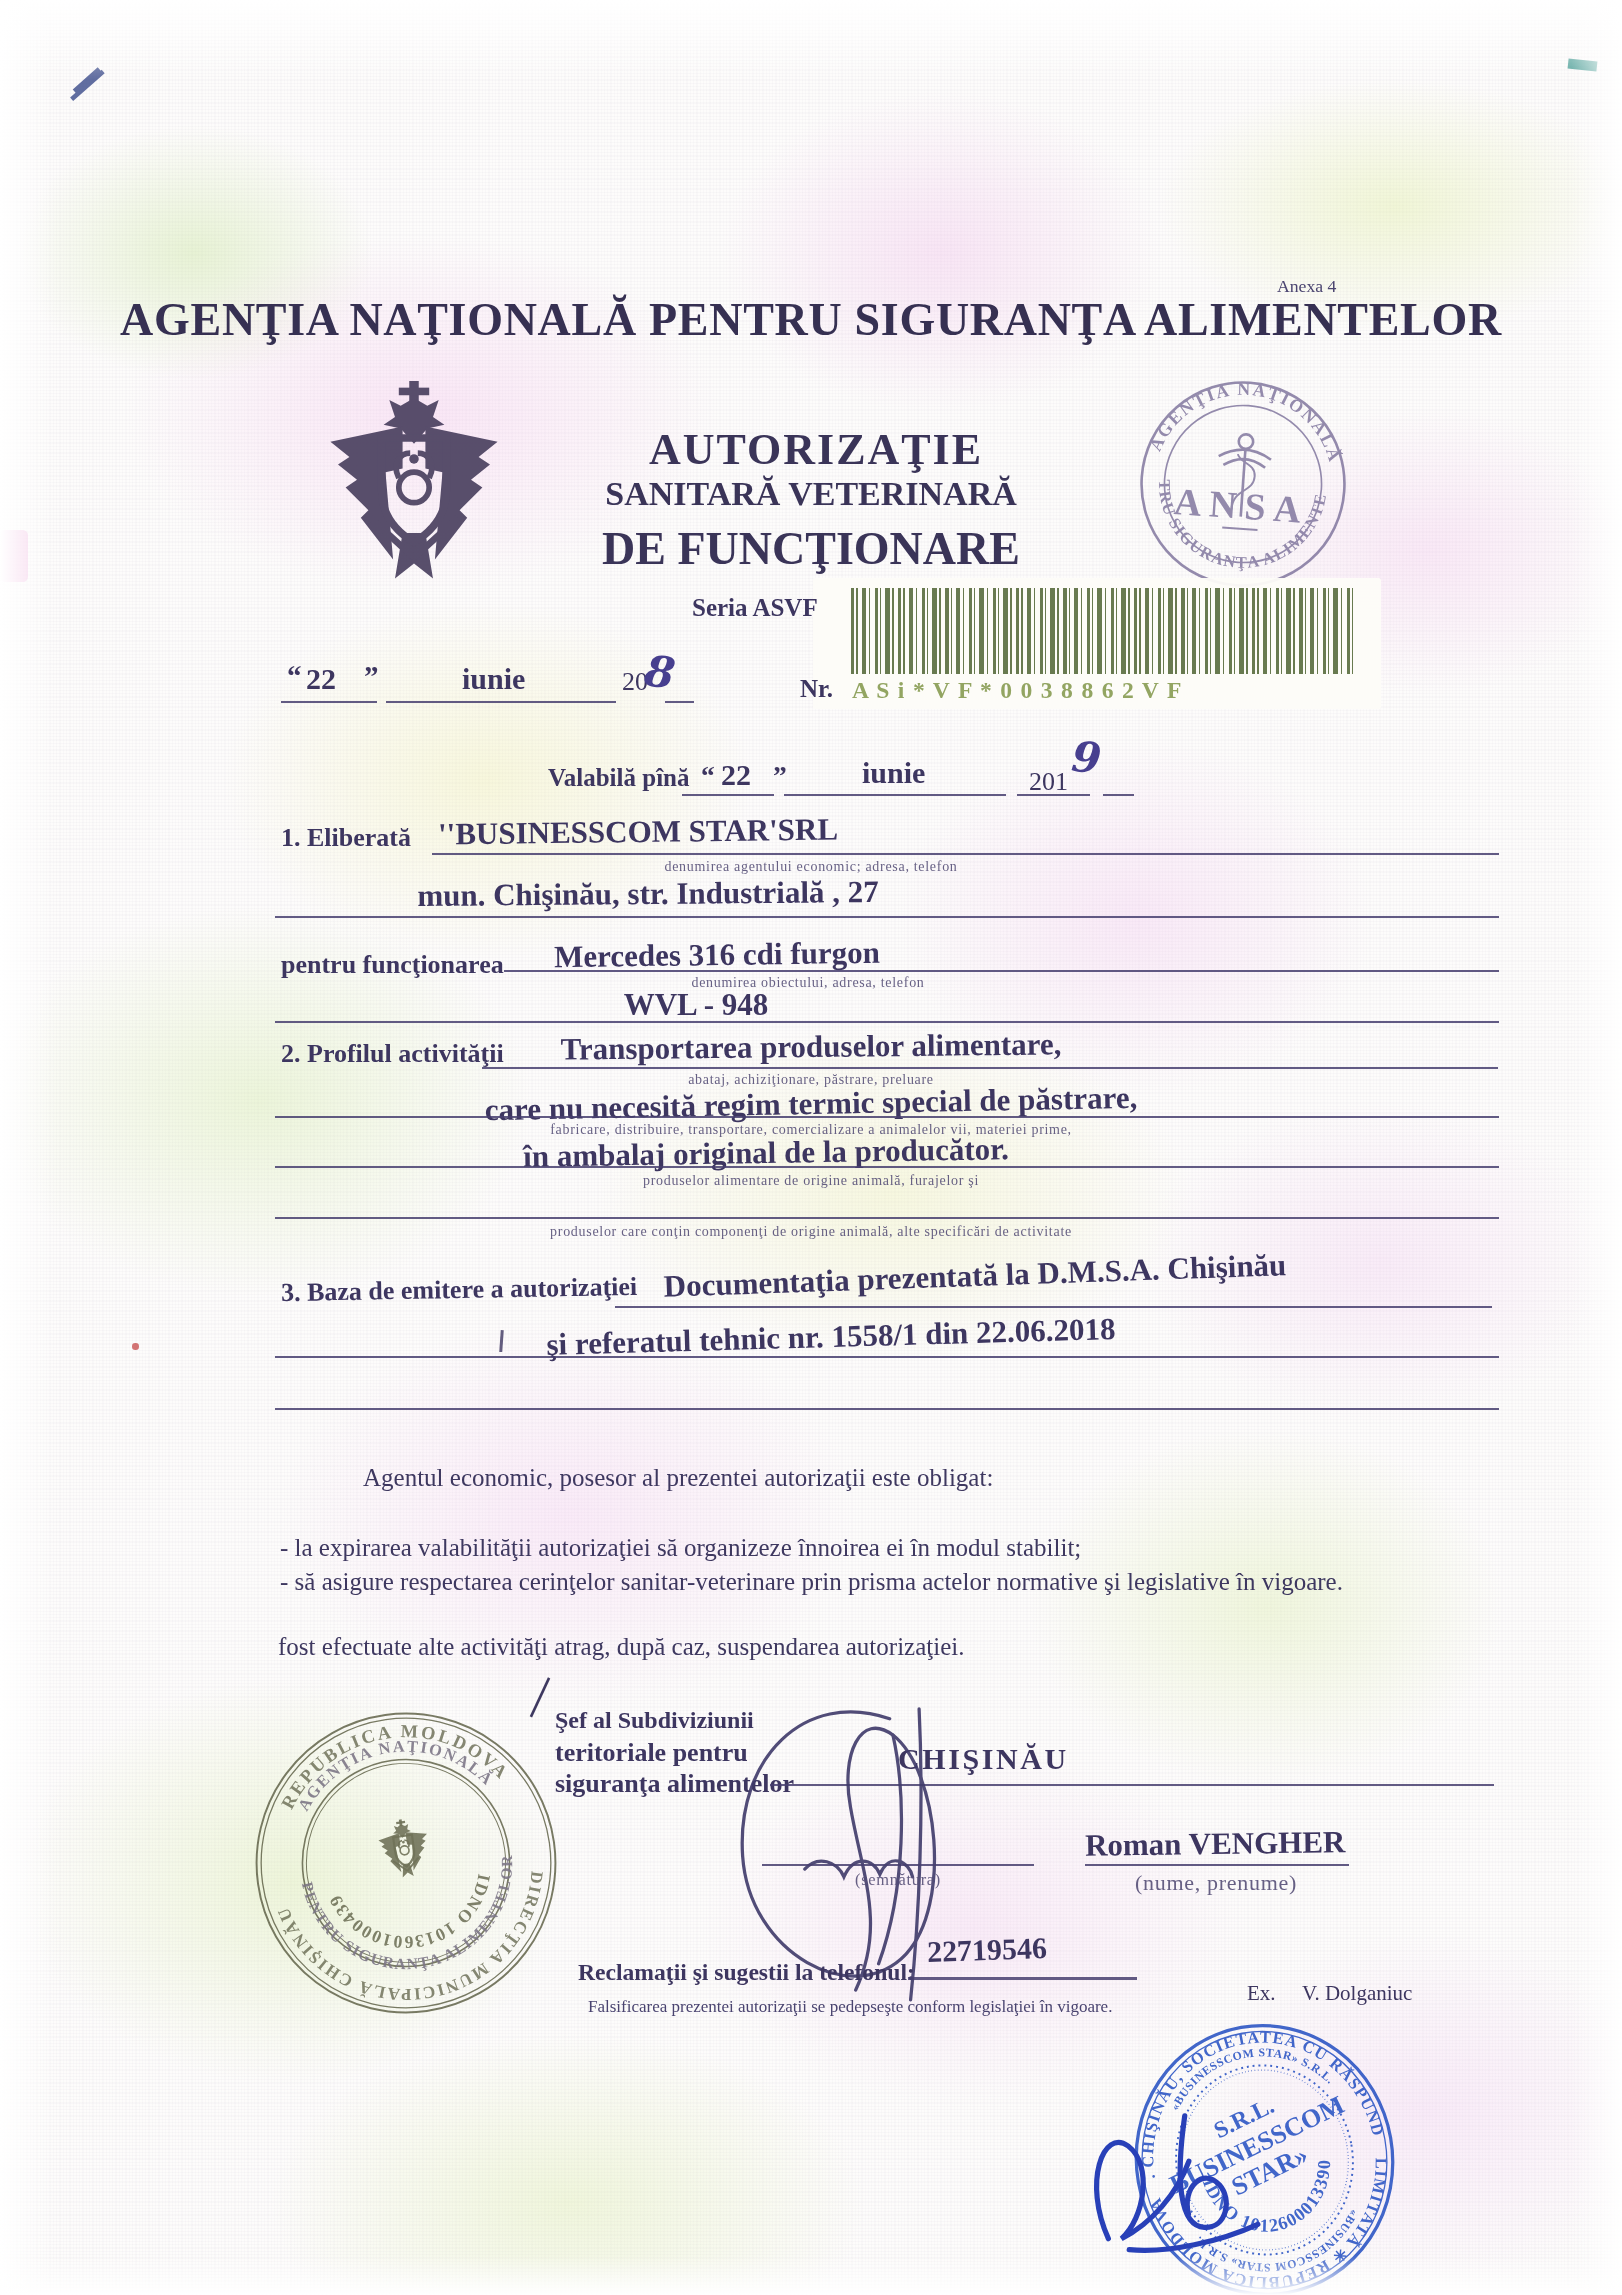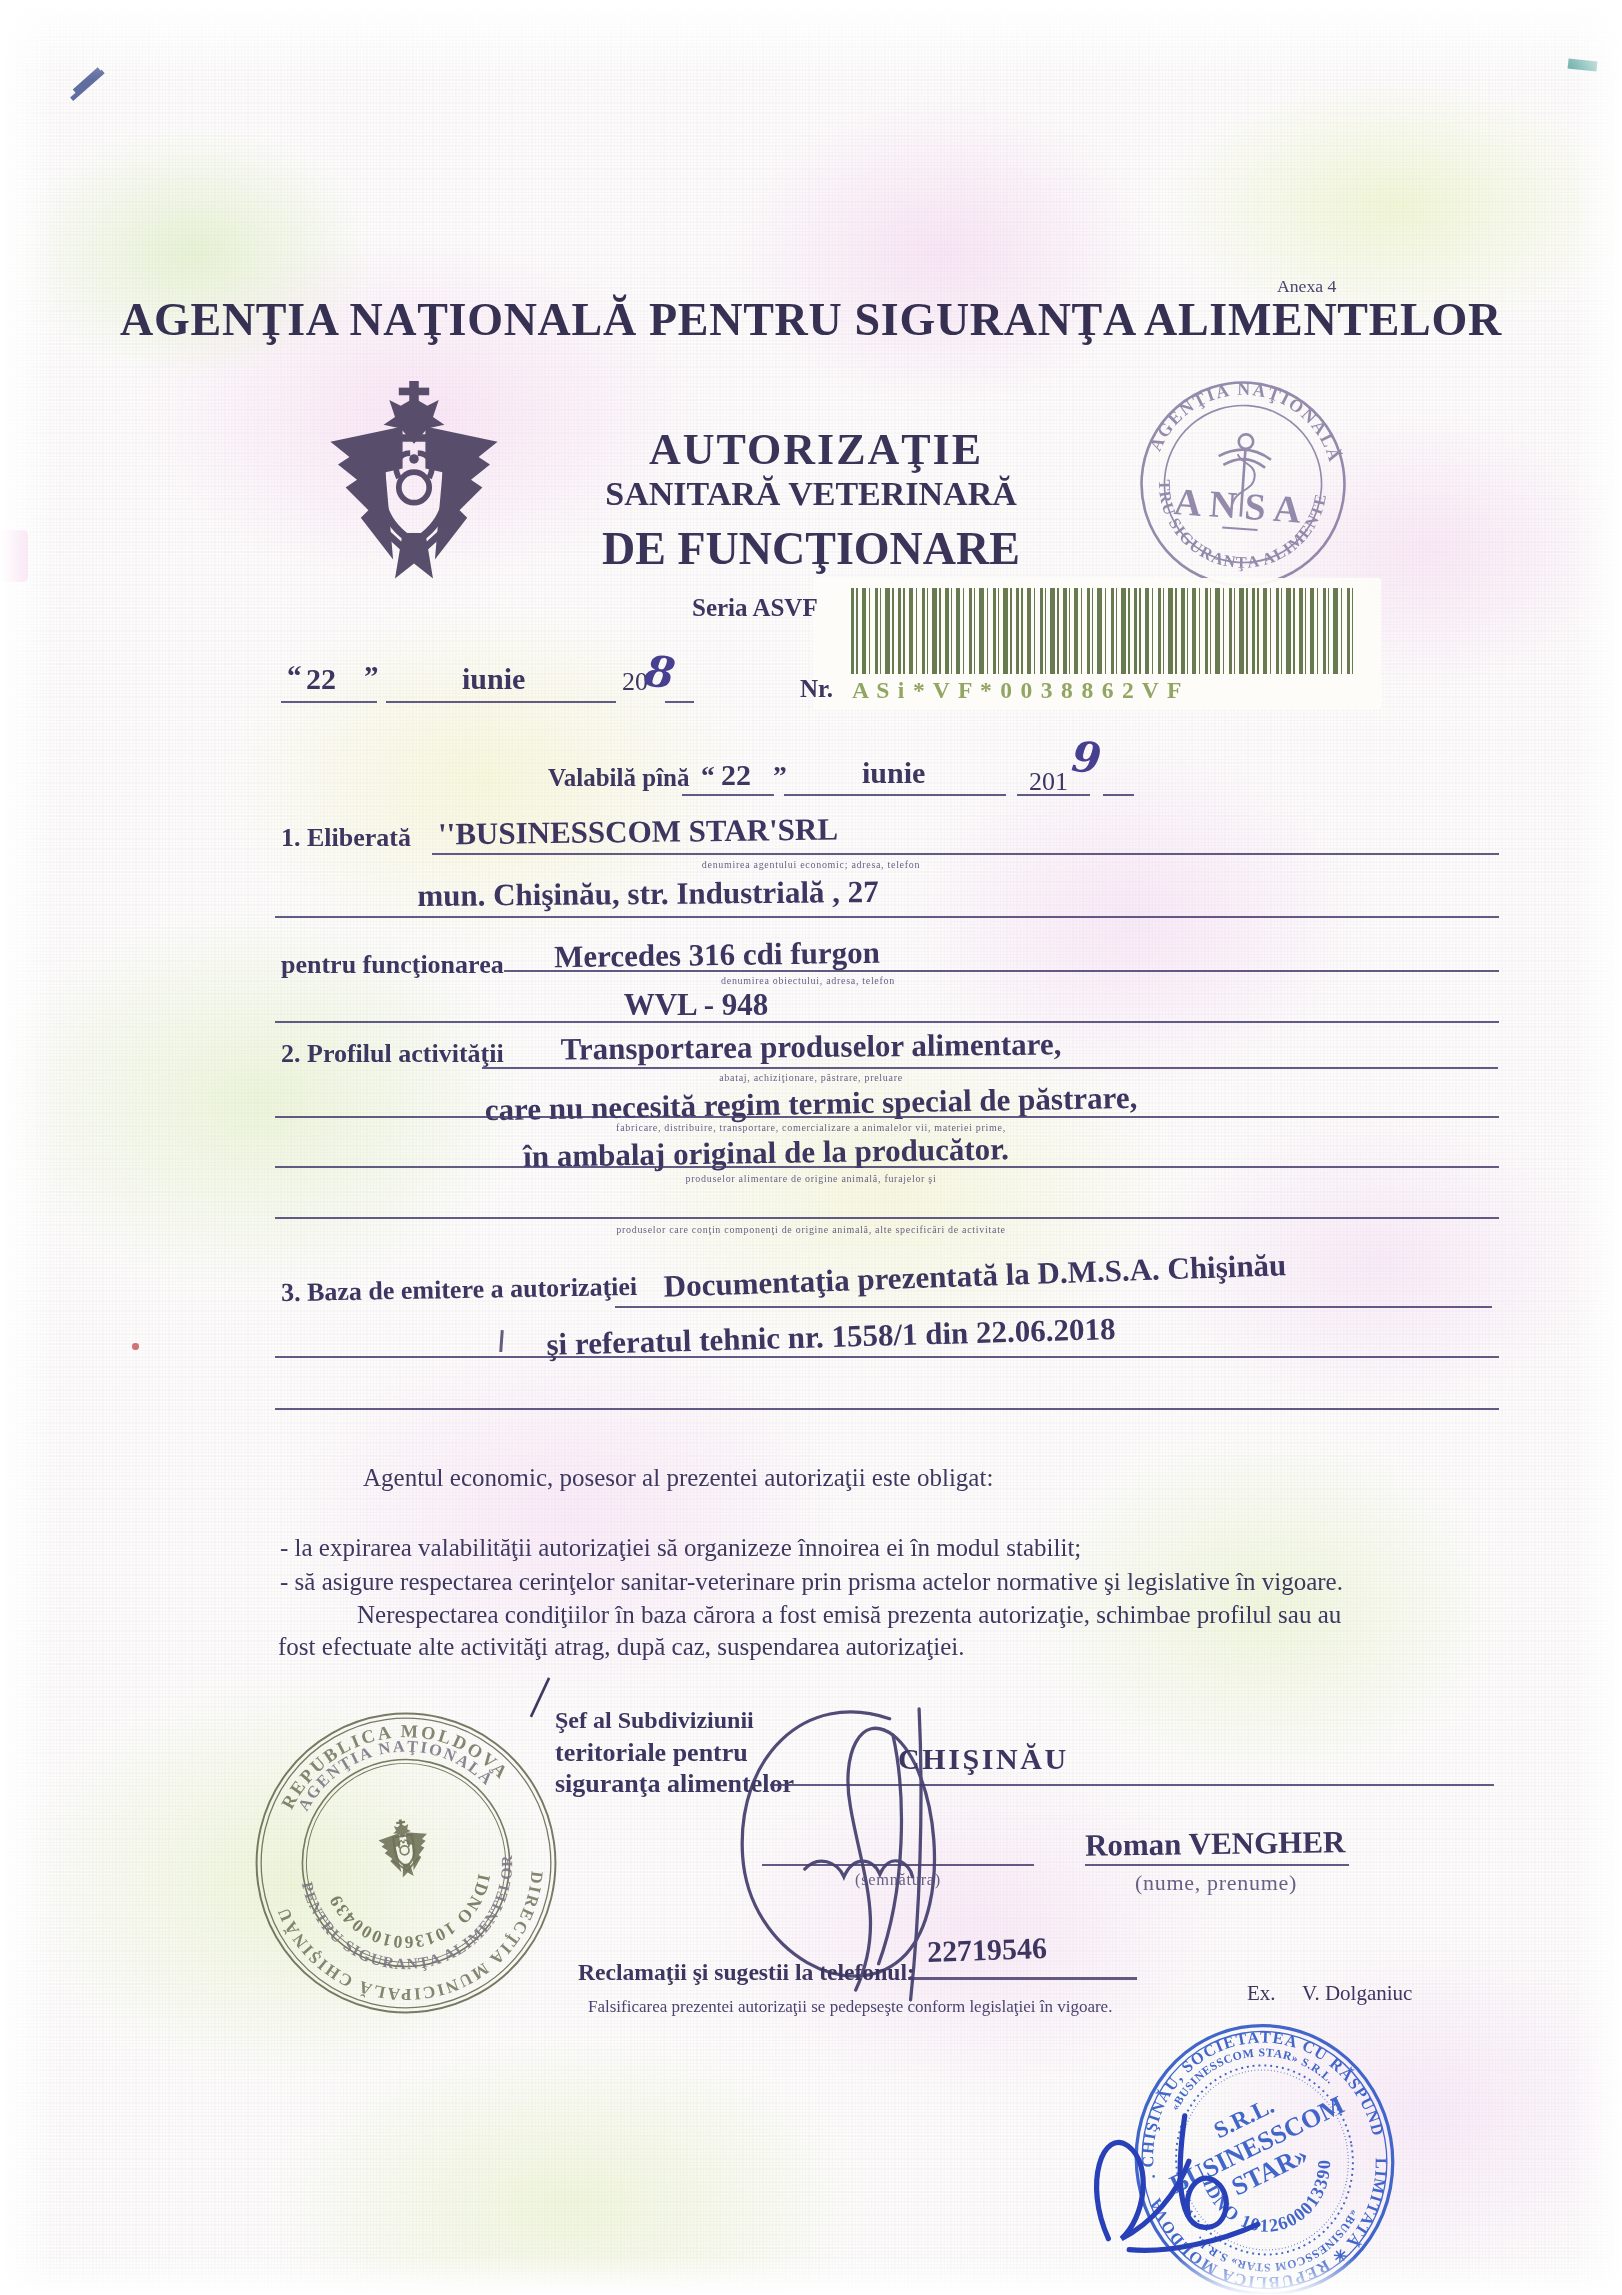--- a/index.html
+++ b/index.html
@@ -26,21 +26,21 @@
       repeating-linear-gradient(90deg, rgba(150,140,170,.04) 0 1.3px, transparent 1.3px 3.3px),
       #fdfcfb;
     font-family:"Liberation Serif","DejaVu Serif",serif;
     color:#3d3660;
   }
   .abs{position:absolute;}
   .ctr{transform:translateX(-50%);white-space:nowrap;}
   .b{font-weight:bold;}
   .lbl{font-size:26px;font-weight:bold;white-space:nowrap;}
   .val{font-size:31px;font-weight:bold;white-space:nowrap;}
-  .sub{font-size:10px;color:#575078;opacity:.9;white-space:nowrap;letter-spacing:0.7px;}
+  .sub{font-size:14px;color:#575078;opacity:.9;white-space:nowrap;letter-spacing:0.7px;}
   .rule{position:absolute;height:2px;background:rgba(70,62,110,.85);}
   .cap{font-size:17.7px;color:#4a4470;white-space:nowrap;}
   .hand{font-family:"DejaVu Serif",serif;font-style:italic;font-weight:bold;color:#473f8f;}
   .fade{position:absolute;pointer-events:none;}
   .para{font-size:25px;white-space:nowrap;color:#3e3860;}
   svg text{font-family:"Liberation Serif","DejaVu Serif",serif;}
 </style>
 </head>
 <body>
 
@@ -166,21 +166,20 @@
   <div class="abs lbl" style="left:281px;top:1275px;transform:rotate(-1deg)">3. Baza de emitere a autorizaţiei</div>
   <div class="abs val ctr" style="left:975px;top:1258px;transform:translateX(-50%) rotate(-2deg)">Documentaţia prezentată la D.M.S.A. Chişinău</div>
   <div class="rule" style="left:615px;top:1306px;width:877px"></div>
   <div class="abs val ctr" style="left:831px;top:1319px;transform:translateX(-50%) rotate(-1.6deg)">şi referatul tehnic nr. 1558/1 din 22.06.2018</div>
   <div class="rule" style="left:275px;top:1356px;width:1224px"></div>
   <div class="rule" style="left:275px;top:1408px;width:1224px"></div>
 
   <div class="abs para" style="left:363px;top:1464px">Agentul economic, posesor al prezentei autorizaţii este obligat:</div>
   <div class="abs para" style="left:280px;top:1534px">- la expirarea valabilităţii autorizaţiei să organizeze înnoirea ei în modul stabilit;</div>
   <div class="abs para" style="left:280px;top:1568px">- să asigure respectarea cerinţelor sanitar-veterinare prin prisma actelor normative şi legislative în vigoare.</div>
-  <div class="abs para" style="left:357px;top:1601px">Nerespectarea condiţiilor în baza cărora a fost emisă prezenta autorizaţie, schimbae profilul sau au</div>
   <div class="abs para" style="left:278px;top:1633px">fost efectuate alte activităţi atrag, după caz, suspendarea autorizaţiei.</div>
 
   <svg class="abs" style="left:527px;top:1675px" width="26" height="46" viewBox="0 0 40 70">
     <line x1="6" y1="64" x2="34" y2="4" stroke="#3e3860" stroke-width="4"></line>
   </svg>
   <div class="abs b" style="left:555px;top:1707px;font-size:24px">Şef al Subdiviziunii</div>
   <div class="abs b" style="left:555px;top:1738px;font-size:26px">teritoriale pentru</div>
   <div class="abs b" style="left:555px;top:1769px;font-size:26px">siguranţa alimentelor</div>
   <div class="abs b" style="left:898px;top:1742px;font-size:30px;letter-spacing:2.6px">CHIŞINĂU</div>
   <div class="rule" style="left:770px;top:1784px;width:724px"></div>

